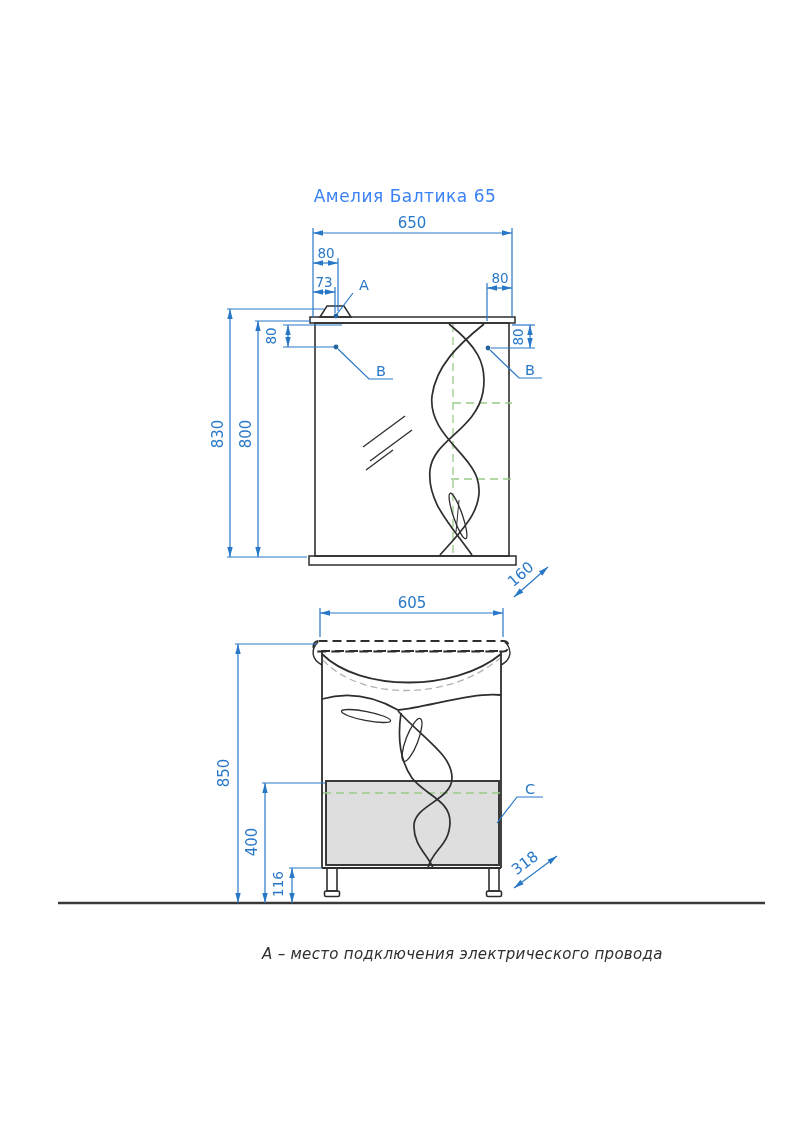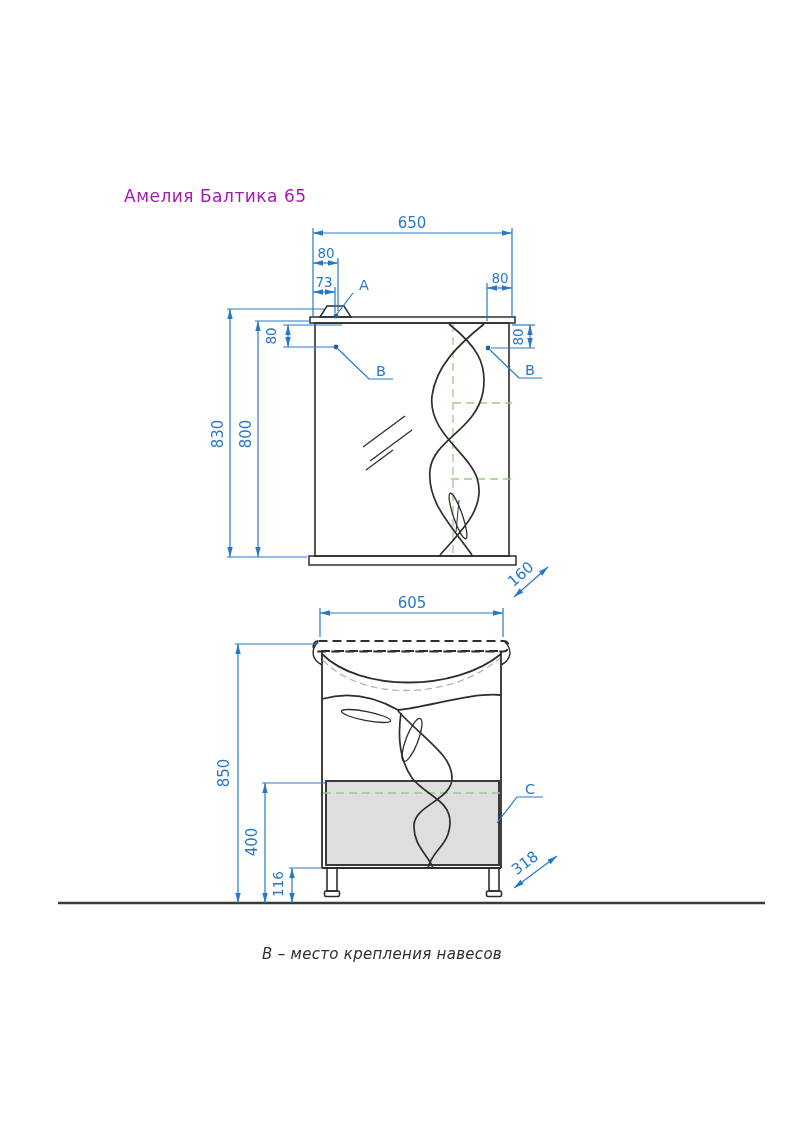--- a/index.html
+++ b/index.html
@@ -1,22 +1,22 @@
 <!DOCTYPE html>
 <html><head>
 <meta charset="utf-8">
 <style>
   html,body{margin:0;padding:0;}
   body{
     width:800px;height:1134px;position:relative;background:#ffffff;
     font-family:"DejaVu Sans","Liberation Sans",sans-serif;overflow:hidden;
   }
   .title{
-    position:absolute;left:124px;top:186px;width:600px;text-align:left;
-    font-size:17px;color:#a21caf;letter-spacing:0.5px;
+    position:absolute;left:105px;top:186px;width:600px;text-align:center;
+    font-size:17px;color:#3b82f6;letter-spacing:0.5px;
   }
   .legend{
     position:absolute;left:262px;top:944px;color:#2f2f2f;font-size:15px;
     font-style:italic;line-height:21.5px;letter-spacing:0.3px;white-space:nowrap;
   }
   svg{position:absolute;left:0;top:0;}
   svg text{font-family:"DejaVu Sans","Liberation Sans",sans-serif;fill:#2878c8;}
   .dim{stroke:#2878c8;stroke-width:1.2;fill:none;}
   .dimtxt{font-size:15px;}
   .dimtxt-s{font-size:13.5px;}
@@ -183,14 +183,14 @@
 
     <path d="M514,888 L557,856" class="dim" marker-start="url(#mS)" marker-end="url(#mE)"></path>
     <text transform="translate(528,867) rotate(-37)" text-anchor="middle" class="dimtxt">318</text>
 
     <path d="M497,823 L517,797 H543" class="dim"></path>
     <text x="530" y="794" text-anchor="middle" class="lbl">С</text>
   </g>
 </svg>
 
 <div class="legend">
-  <div>В – место крепления навесов</div>
+  <div>А – место подключения электрического провода</div>
 </div>
 
 </body></html>

